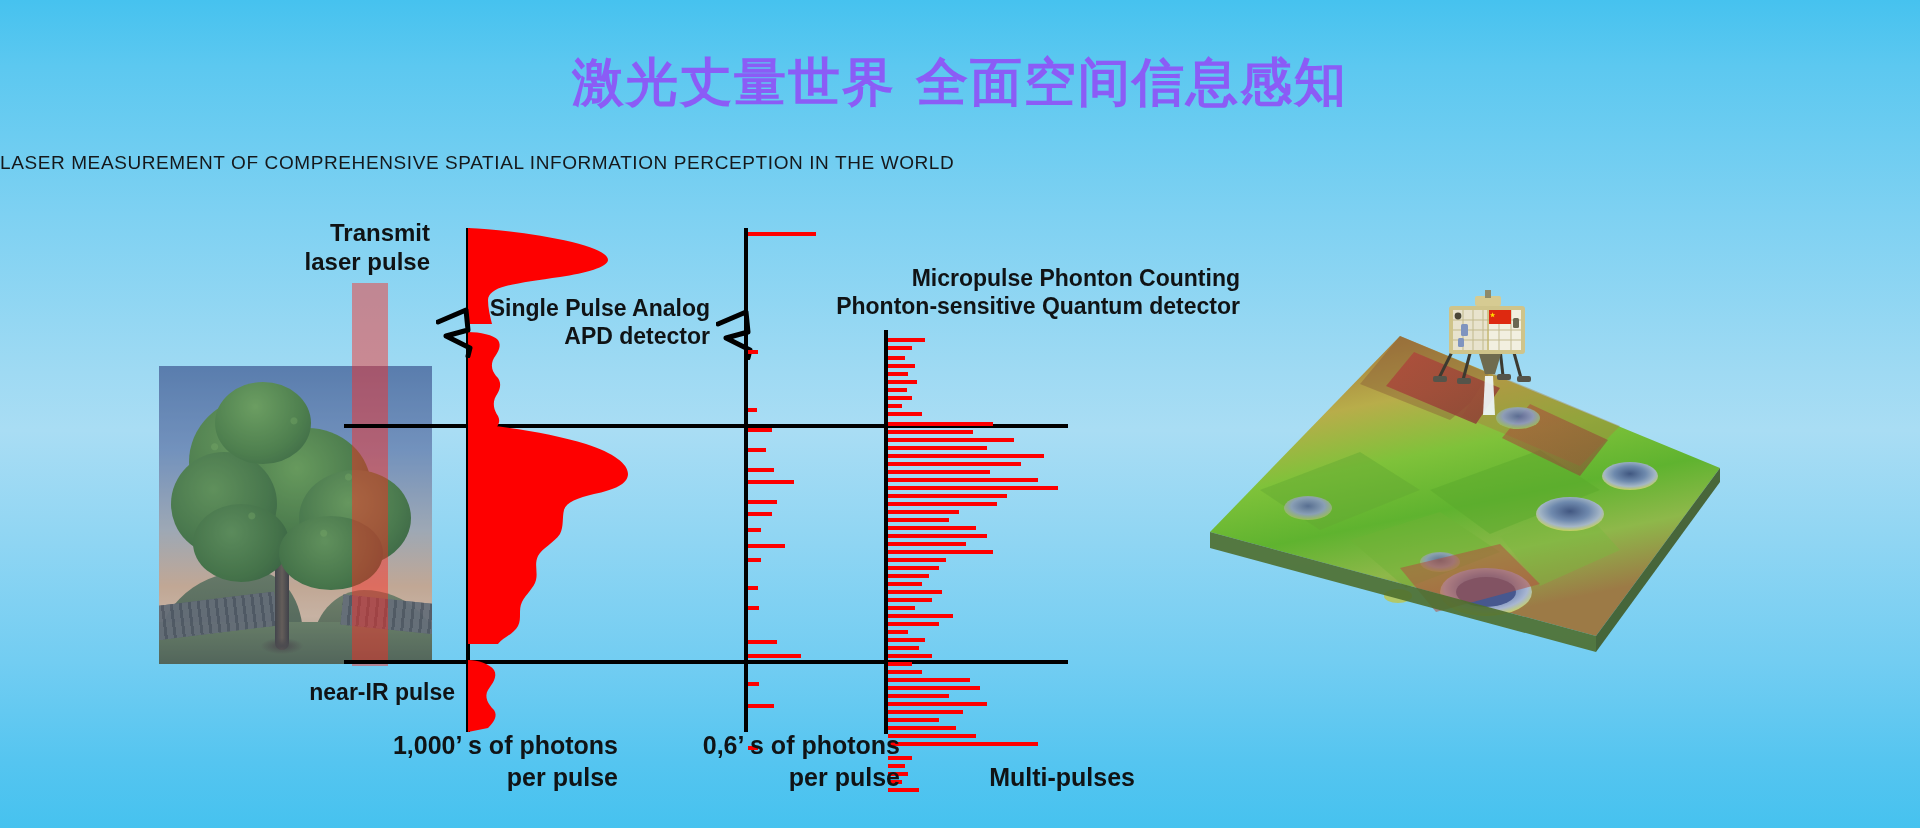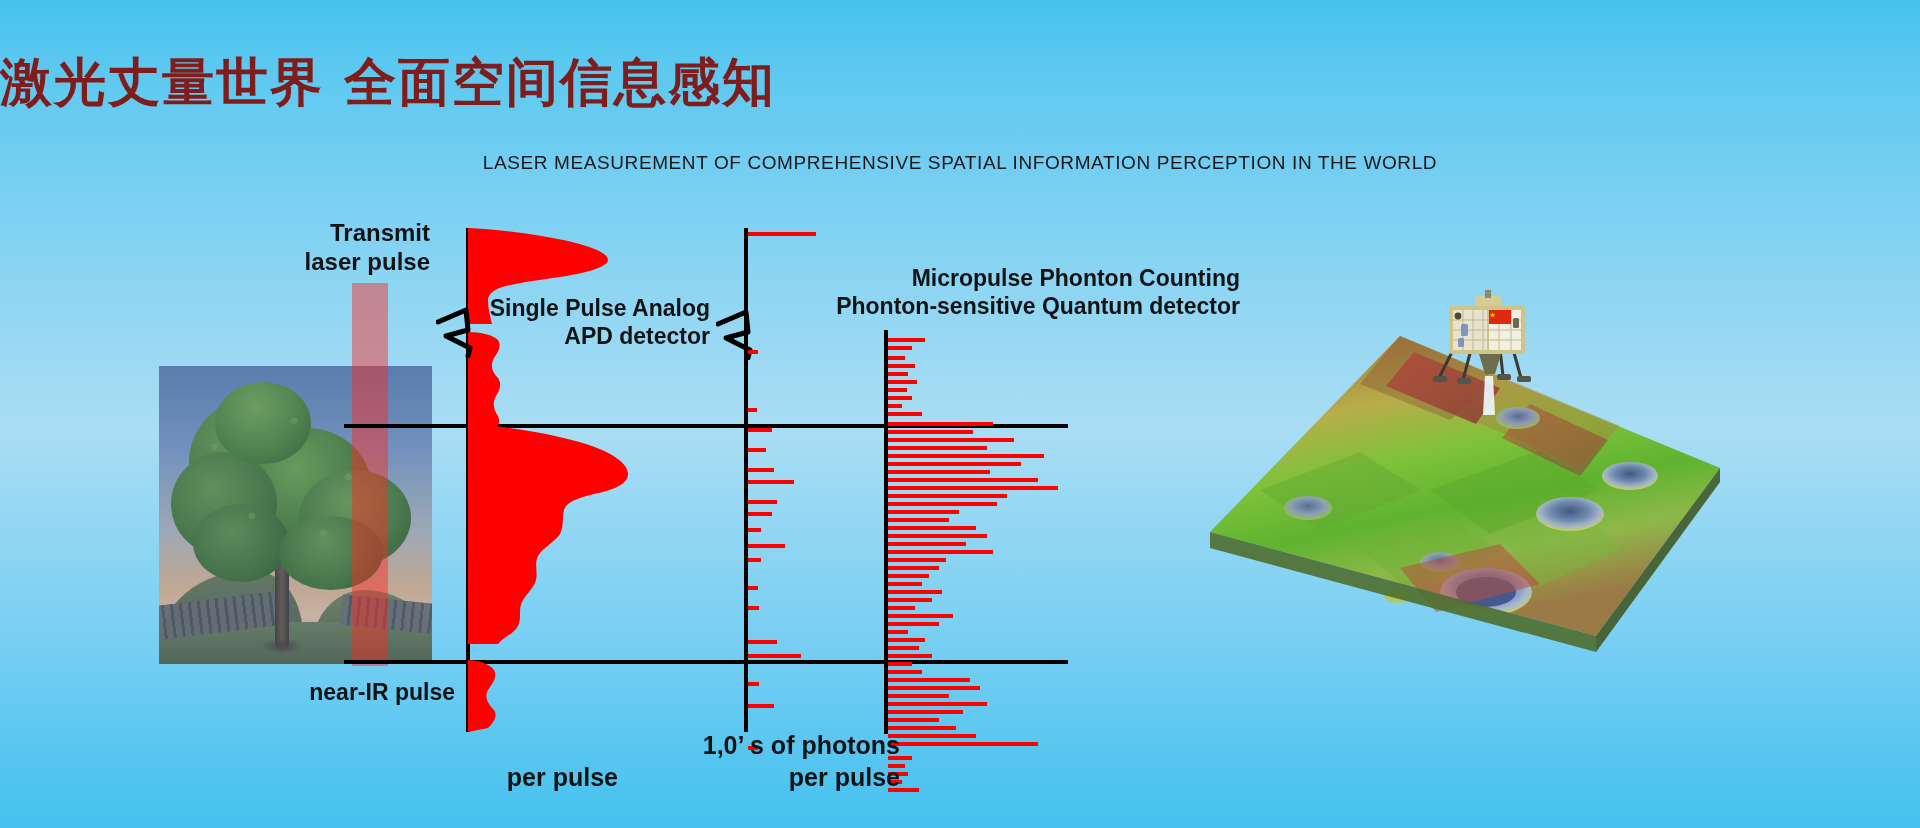--- a/index.html
+++ b/index.html
@@ -15,27 +15,27 @@
       #92d6f3 64%,
       #72cdf2 80%,
       #55c5f0 92%,
       #46c2ef 100%);
     position:relative;
   }
   .stage{position:absolute;inset:0;}
 
   
   .title{
-    position:absolute;left:0;right:0;top:48px;
-    font-size:52px;font-weight:bold;color:#7f1d1d;letter-spacing:2px;
+    position:absolute;left:0;right:0;top:48px;text-align:center;
+    font-size:52px;font-weight:bold;color:#8b5cf6;letter-spacing:2px;
     font-family:"DejaVu Sans","Liberation Sans",sans-serif;
     white-space:nowrap;
   }
   .subtitle{
-    position:absolute;left:0;right:0;top:152px;text-align:center;
+    position:absolute;left:0;right:0;top:152px;text-align:left;
     font-size:19px;color:#15181b;letter-spacing:.6px;
     font-family:"Liberation Sans",sans-serif;font-weight:400;
     white-space:nowrap;
   }
 
   
   .lbl{
     position:absolute;color:#101315;font-weight:bold;
     font-family:"Liberation Sans","DejaVu Sans",sans-serif;
     line-height:1.22;text-align:right;white-space:pre-line;
@@ -315,25 +315,27 @@
       <div class="bar" style="left: 0px; top: 780px; width: 13.6px; background: rgb(254, 0, 0);"></div>
       <div class="bar" style="left: 0px; top: 788px; width: 30.6px; background: rgb(254, 0, 0);"></div>
     </div>
 
   <div class="lbl" style="left:470px;top:294px;width:240px;font-size:23px;">Single Pulse Analog
 APD detector</div>
 
   <div class="lbl" style="left:820px;top:264px;width:420px;font-size:23px;">Micropulse Phonton Counting
 Phonton-sensitive Quantum detector</div>
 
+  <div class="lbl" style="left:338px;top:730px;width:280px;font-size:25px;">1,000’ s of photons</div>
   <div class="lbl" style="left:338px;top:762px;width:280px;font-size:25px;">per pulse</div>
 
-  <div class="lbl" style="left:620px;top:730px;width:280px;font-size:25px;">1,0’ s of photons</div>
+  <div class="lbl" style="left:620px;top:730px;width:280px;font-size:25px;">0,6’ s of photons</div>
   <div class="lbl" style="left:620px;top:762px;width:280px;font-size:25px;">per pulse</div>
 
+  <div class="lbl" style="left:855px;top:762px;width:280px;font-size:25px;">Multi-pulses</div>
 
   <div class="terrain">
     <svg width="560" height="400" viewBox="0 0 560 400">
       <defs>
         <linearGradient id="tg" x1="0" y1="0" x2="0.35" y2="1">
           <stop offset="0%" stop-color="#8a6b3e"></stop>
           <stop offset="14%" stop-color="#a8833f"></stop>
           <stop offset="30%" stop-color="#b8ad4a"></stop>
           <stop offset="48%" stop-color="#7fc23a"></stop>
           <stop offset="66%" stop-color="#5fb32f"></stop>

